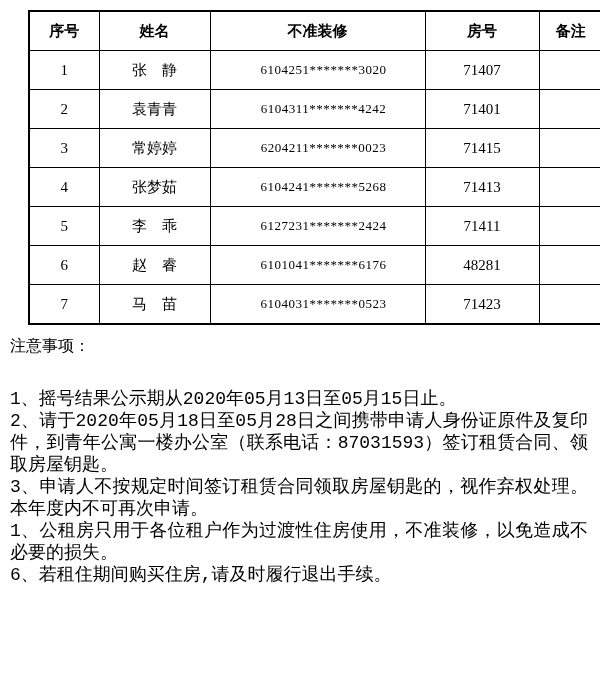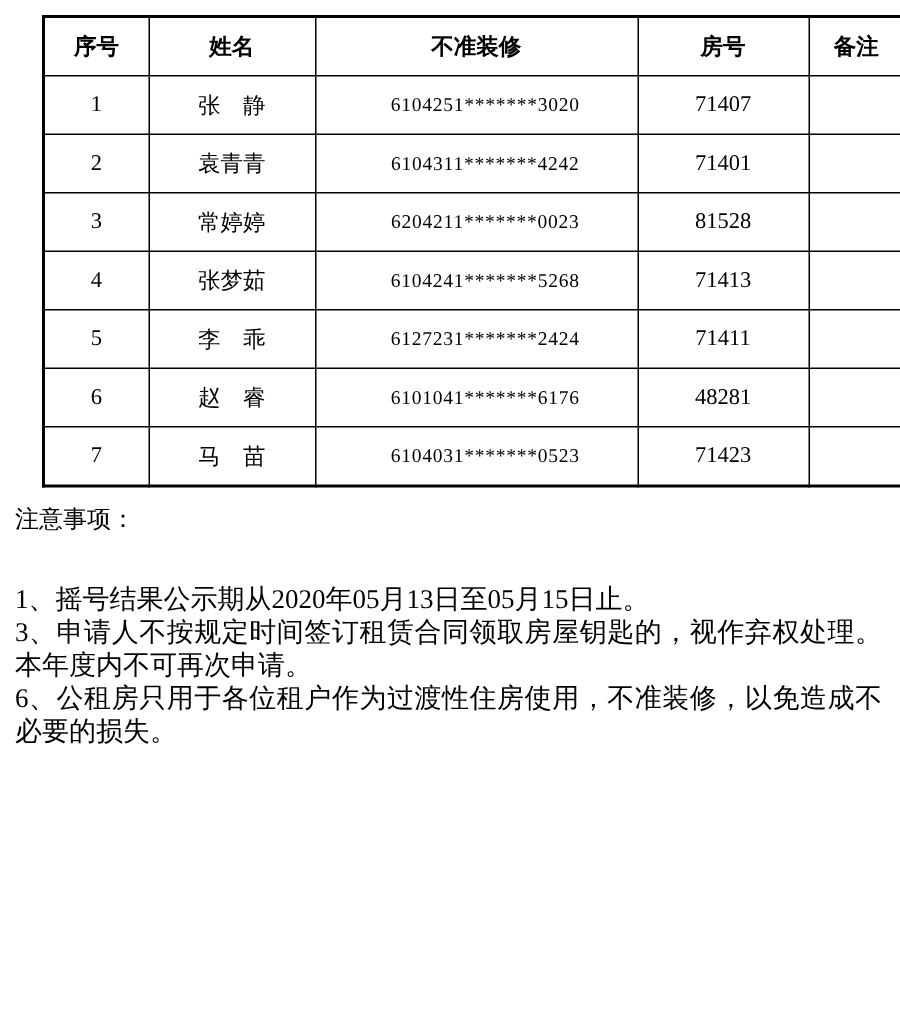--- a/index.html
+++ b/index.html
@@ -46,20 +46,21 @@
   .col-seq    { width: 70px;  }
   .col-name   { width: 111px; }
   .col-id     { width: 215px; }
   .col-room   { width: 114px; }
   .col-remark { width: 64px;  }
 
   .notes {
     margin: 11px 12px 12px 10px;
     font-size: 18px;
     line-height: 22px;
+    font-family: Liberation Mono, monospace;
   }
   .notes-title {
     font-size: 16px;
     line-height: 22px;
     margin: 0 0 30px 0;
     text-align: left;
   }
   .note-item {
     margin: 0;
     text-align: justify;
@@ -98,21 +99,21 @@
       <td>2</td>
       <td>袁青青</td>
       <td class="cell-id">6104311*******4242</td>
       <td>71401</td>
       <td></td>
     </tr>
     <tr>
       <td>3</td>
       <td>常婷婷</td>
       <td class="cell-id">6204211*******0023</td>
-      <td>81528</td>
+      <td>71415</td>
       <td></td>
     </tr>
     <tr>
       <td>4</td>
       <td>张梦茹</td>
       <td class="cell-id">6104241*******5268</td>
       <td>71413</td>
       <td></td>
     </tr>
     <tr>
@@ -135,15 +136,17 @@
       <td class="cell-id">6104031*******0523</td>
       <td>71423</td>
       <td></td>
     </tr>
   </tbody>
 </table>
 
 <div class="notes">
   <p class="notes-title">注意事项：</p>
   <p class="note-item">1、摇号结果公示期从2020年05月13日至05月15日止。</p>
+  <p class="note-item">2、请于2020年05月18日至05月28日之间携带申请人身份证原件及复印件，到青年公寓一楼办公室（联系电话：87031593）签订租赁合同、领取房屋钥匙。</p>
   <p class="note-item">3、申请人不按规定时间签订租赁合同领取房屋钥匙的，视作弃权处理。本年度内不可再次申请。</p>
-  <p class="note-item">6、公租房只用于各位租户作为过渡性住房使用，不准装修，以免造成不必要的损失。</p>
+  <p class="note-item">1、公租房只用于各位租户作为过渡性住房使用，不准装修，以免造成不必要的损失。</p>
+  <p class="note-item">6、若租住期间购买住房,请及时履行退出手续。</p>
 </div>
 
 </body></html>

